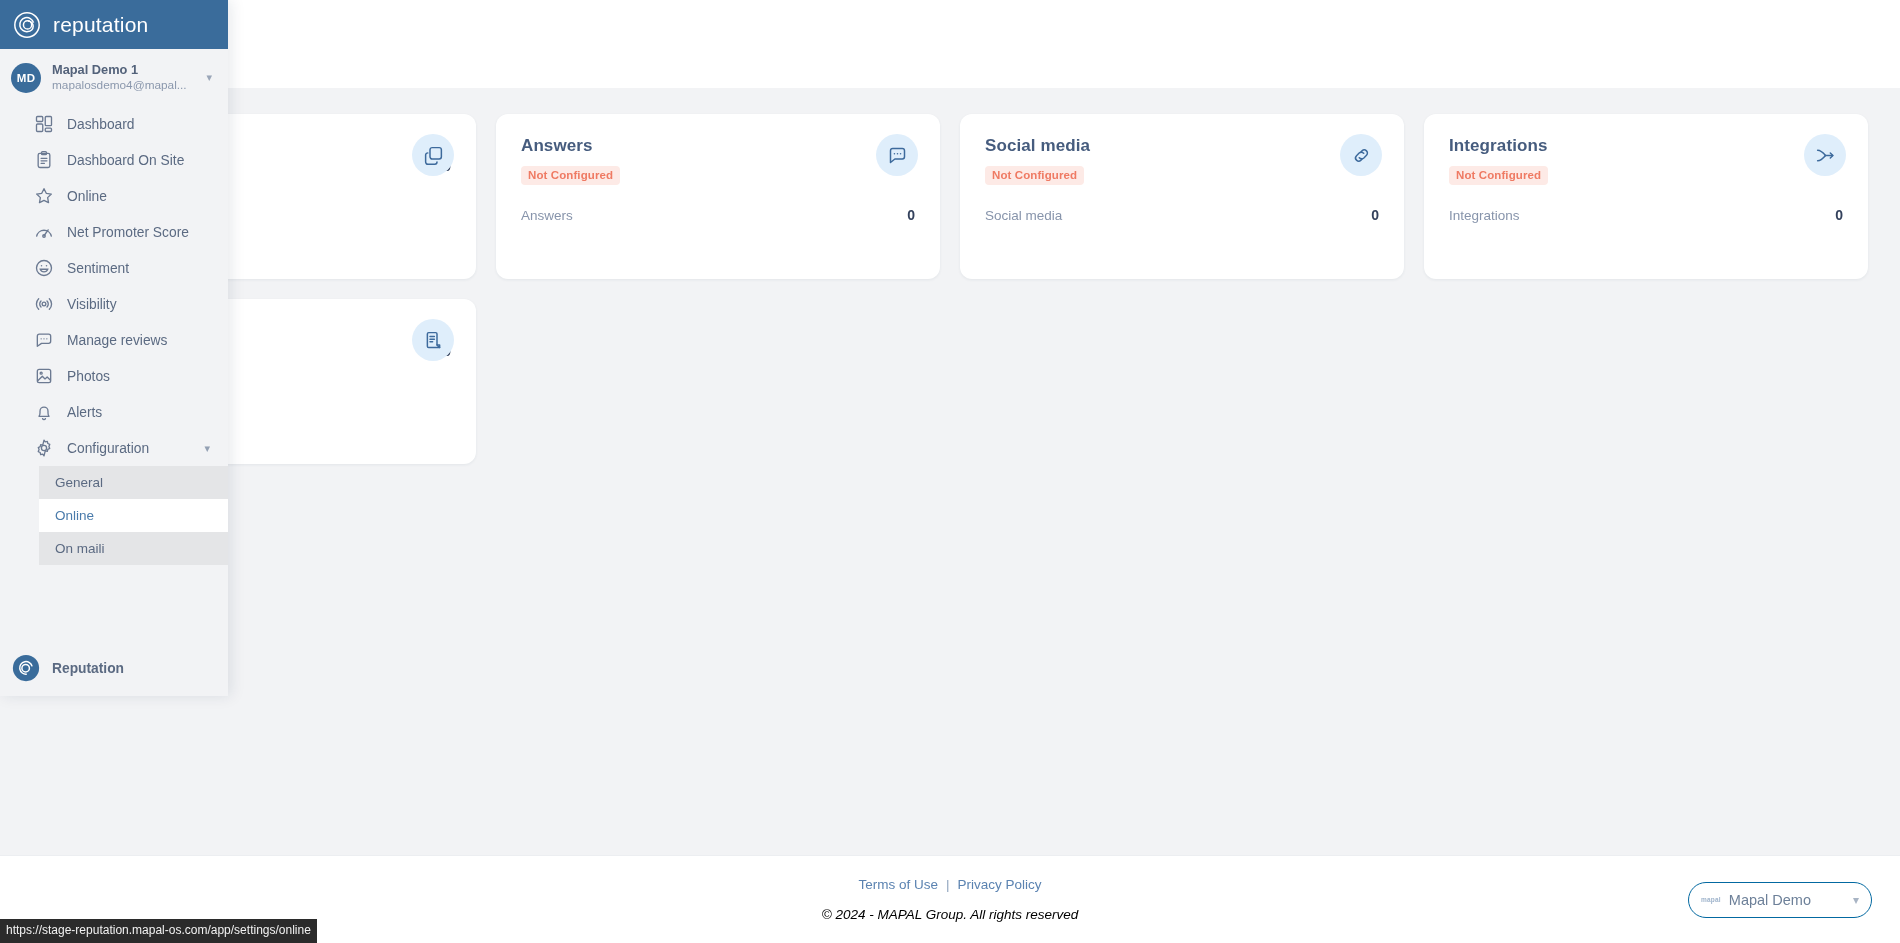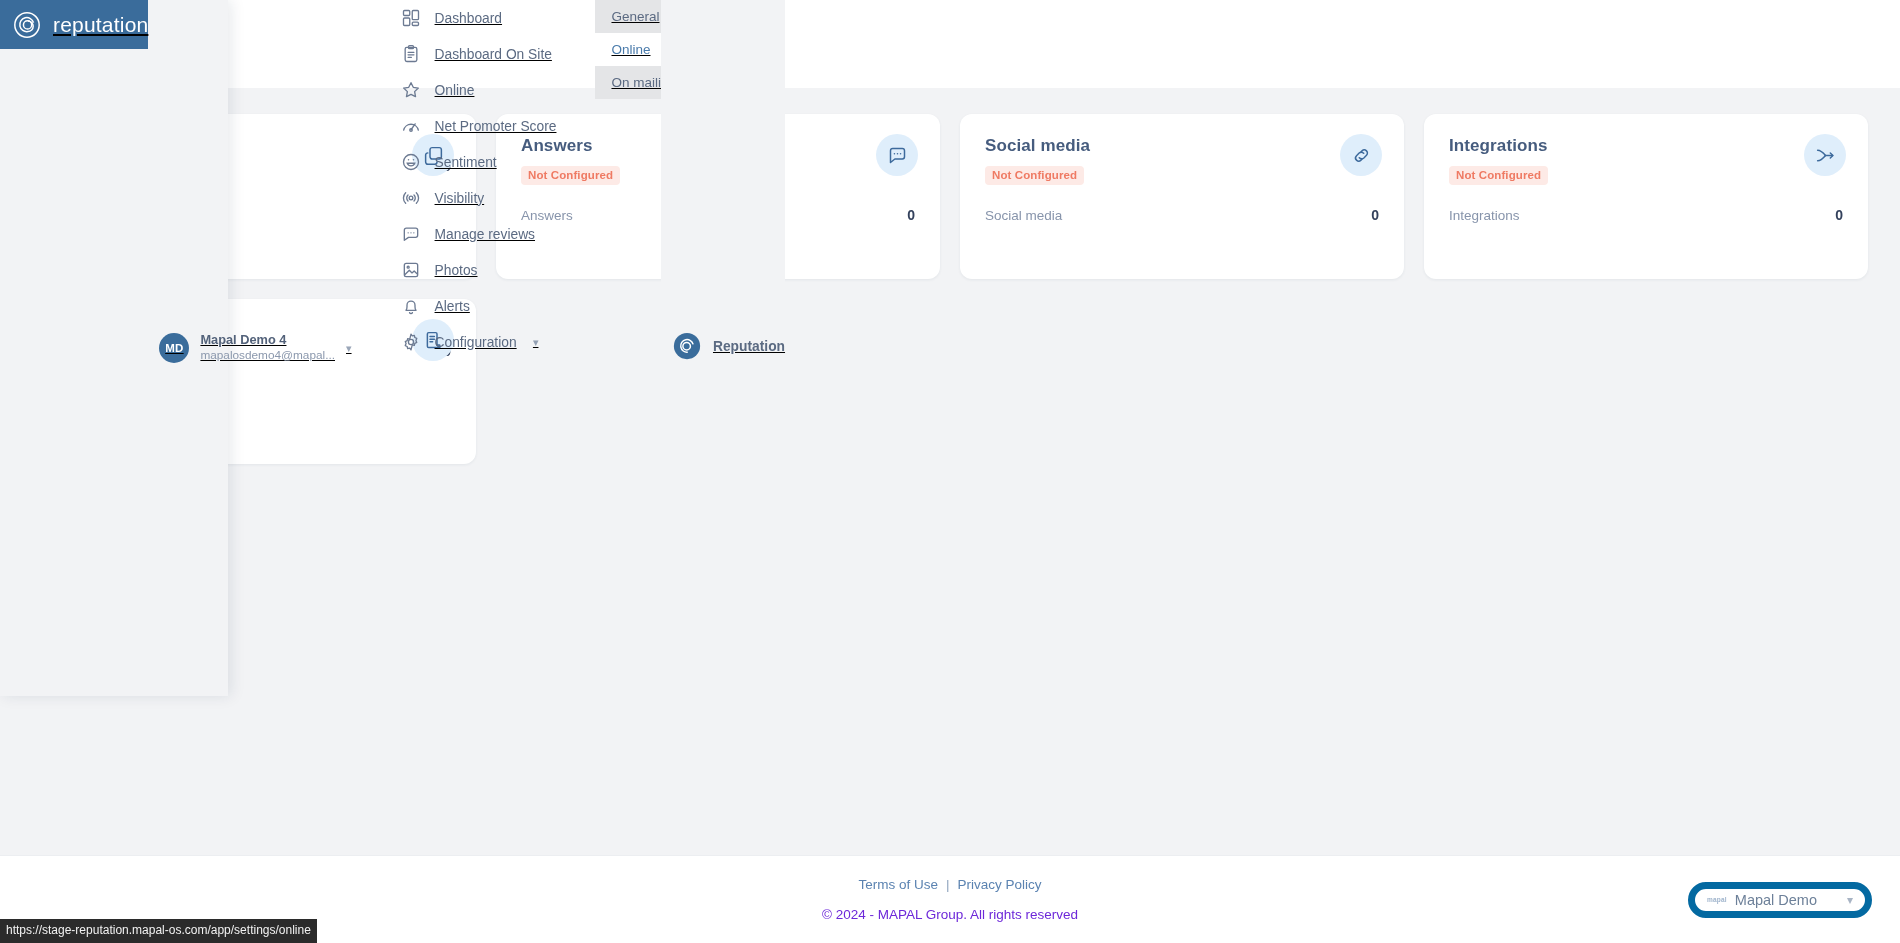--- a/index.html
+++ b/index.html
@@ -86,45 +86,45 @@
     flex: 0 0 88px;
     background: #ffffff;
     position: relative;
     display: flex; align-items: center; justify-content: center;
     border-top: 1px solid #eceef1;
   }
   .footer-inner { text-align: center; line-height: 1.45; }
   .footer-links { font-size: 13.5px; color: #5b83b1; }
   .footer-links a { color: #5b83b1; text-decoration: none; }
   .footer-sep { color: #8fa3bd; margin: 0 8px; }
-  .footer-copy { font-size: 13.5px; color: #6d28d9; margin-top: 10px; }
+  .footer-copy { font-size: 13.5px; color: #000000; margin-top: 10px; font-style: italic; }
 
   .brand-select {
     position: absolute; right: 28px; top: 50%; transform: translateY(-50%);
     width: 184px; height: 36px;
-    border: 7px solid #0369a1; border-radius: 18px;
+    border: 1px solid #0369a1; border-radius: 18px;
     background: #fff;
     display: flex; align-items: center; gap: 8px;
     padding: 0 12px 0 12px;
   }
   .brand-mini {
     font-size: 6.5px; color: #9fb4cc; letter-spacing: .2px;
     white-space: nowrap; font-weight: 700;
   }
   .brand-name { font-size: 14.5px; color: #6d8099; flex: 1 1 auto; }
   .brand-caret { color: #a8b4c4; font-size: 12px; }
 
   
   .sidebar {
     position: absolute; left: 0; top: 0;
     width: 228px; height: 696px;
     background: #f2f3f5;
     box-shadow: 3px 0 14px rgba(20,40,70,.10);
     z-index: 30;
-    display: flex;  text-decoration: underline;
+    display: flex; flex-direction: column;
   }
   .sb-logo {
     height: 49px; background: #3a6c9b;
     display: flex; align-items: center; gap: 11px;
     padding-left: 12px;
     flex: 0 0 49px;
   }
   .sb-logo-mark { width: 30px; height: 30px; }
   .sb-logo-text {
     color: #ffffff; font-size: 21px; letter-spacing: .2px; font-weight: 400;
@@ -314,21 +314,21 @@
           <path d="M23 13.5A7.5 7.5 0 1 0 17 23a5.6 5.6 0 1 0 0-11.2"></path>
           <circle cx="16.6" cy="15.9" r="4.4"></circle>
         </svg>
       </span>
       <span class="sb-logo-text">reputation</span>
     </div>
 
     <div class="sb-account">
       <div class="avatar">MD</div>
       <div class="acct-text">
-        <div class="acct-name">Mapal Demo 4</div>
+        <div class="acct-name">Mapal Demo 1</div>
         <div class="acct-mail">mapalosdemo4@mapal...</div>
       </div>
       <span class="acct-caret">▾</span>
     </div>
 
     <div class="sb-nav">
 
       <div class="nav-item">
         <span class="nav-icon">
           <svg viewBox="0 0 24 24" fill="none" stroke="#6c7a92" stroke-width="1.6" stroke-linejoin="round">

